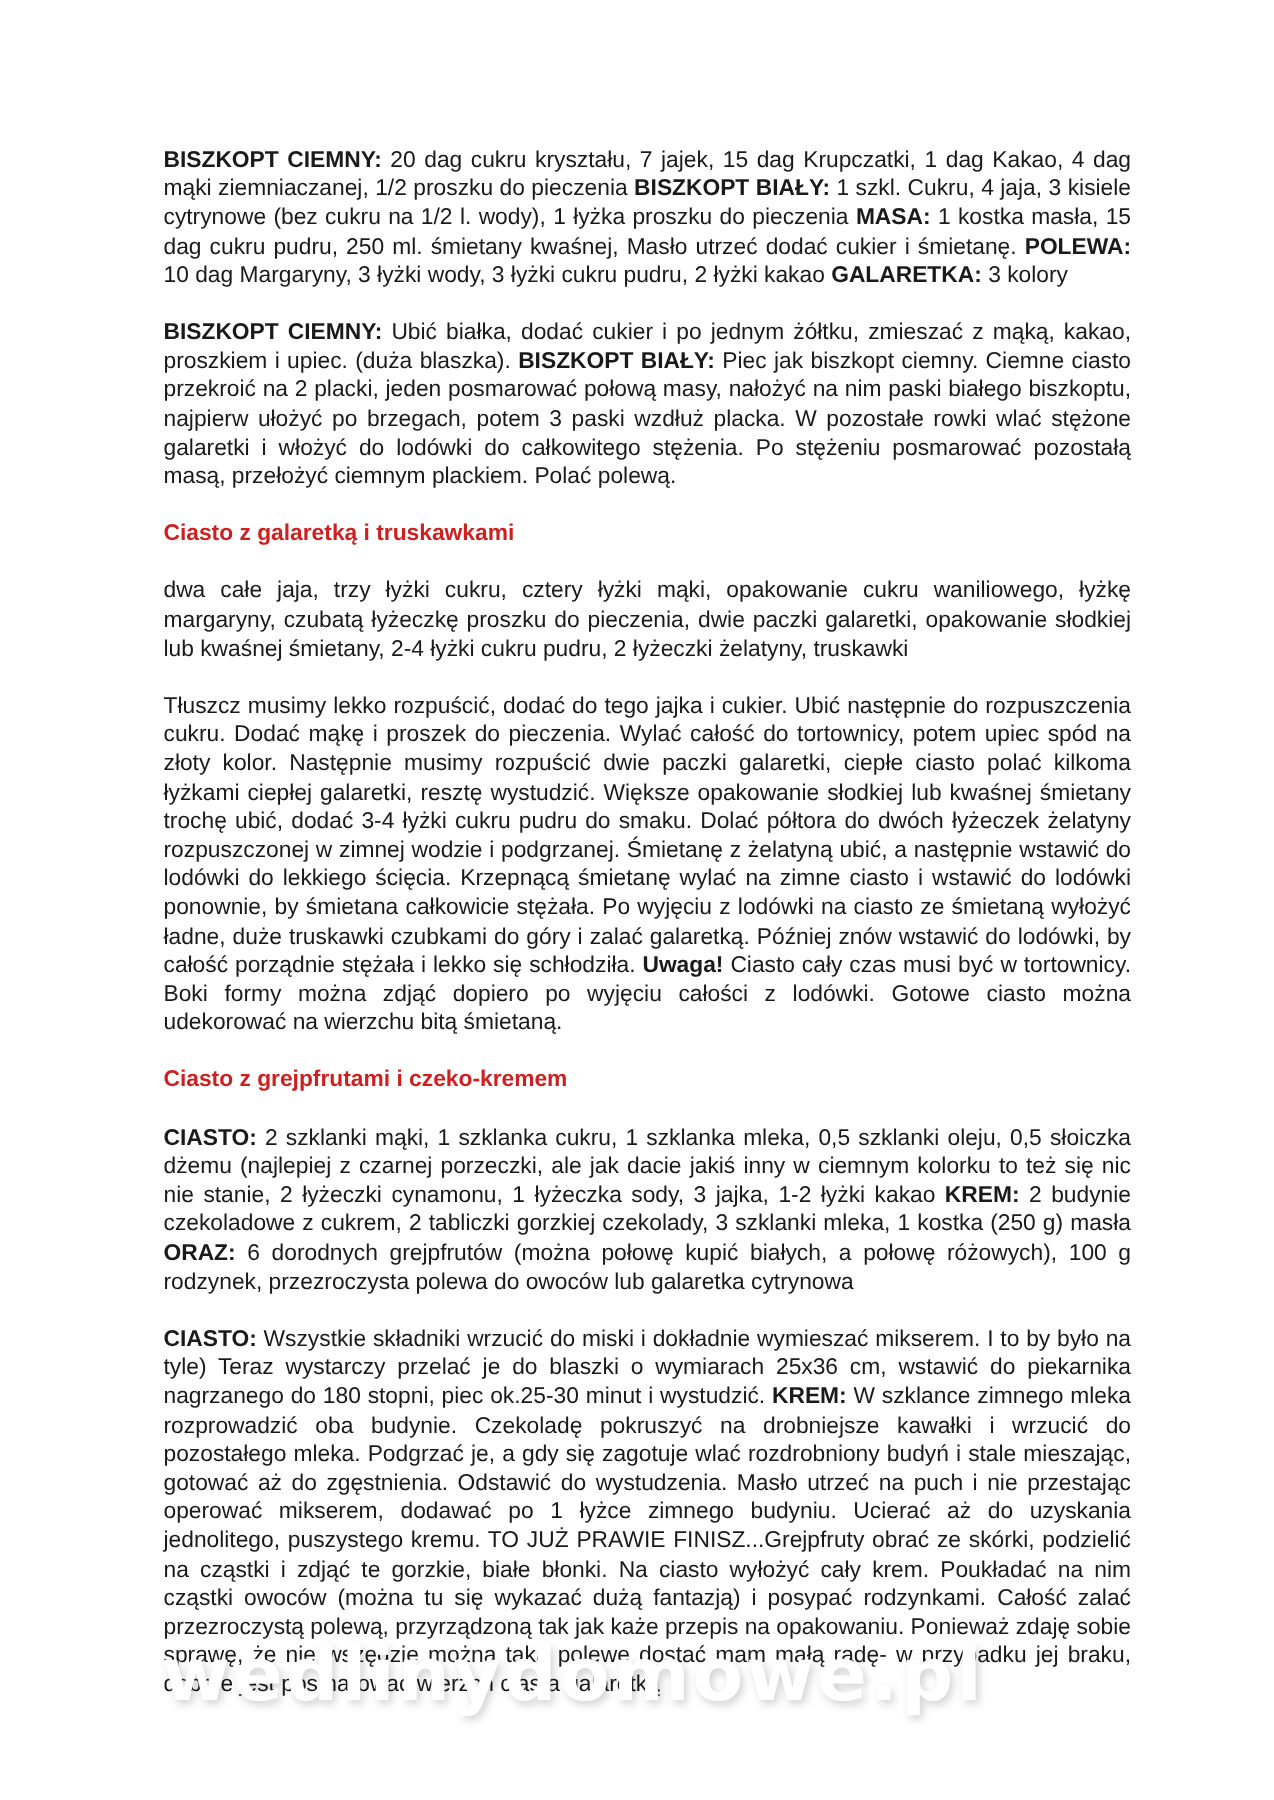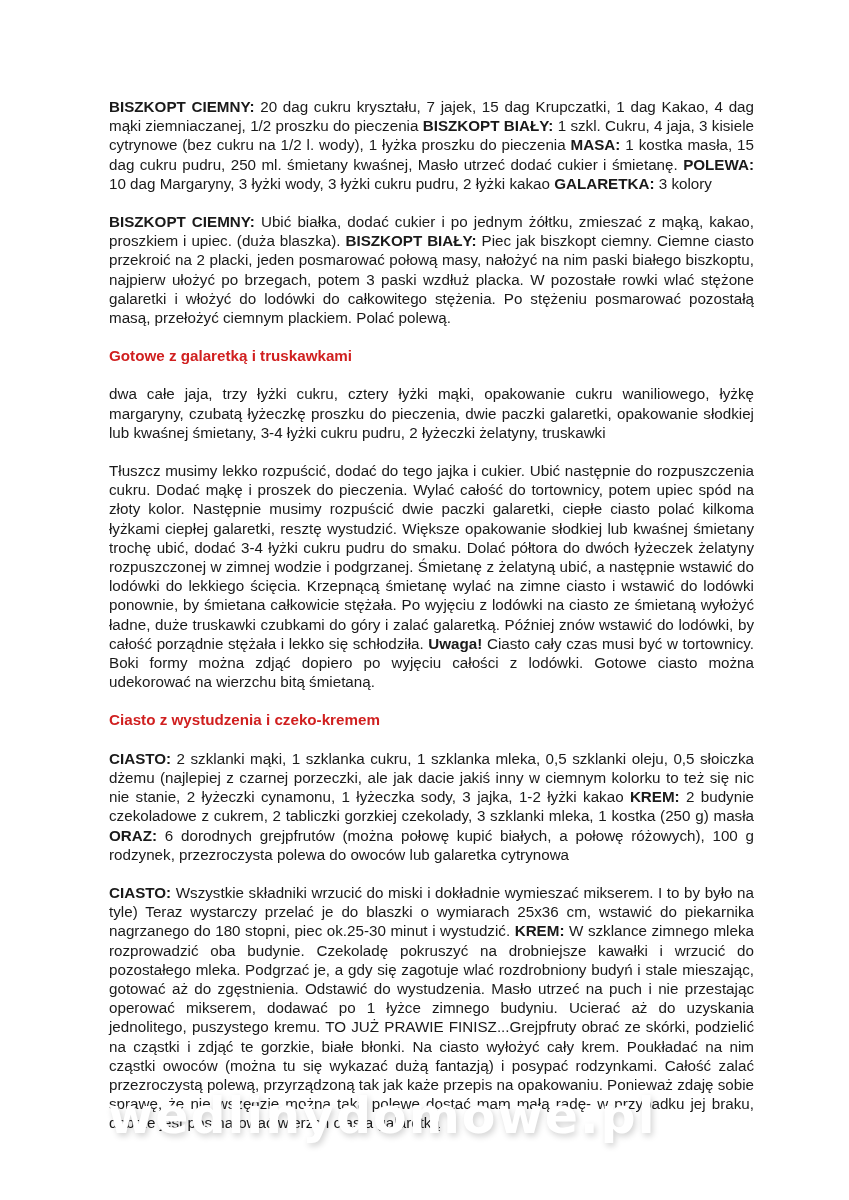--- a/index.html
+++ b/index.html
@@ -42,29 +42,29 @@
 <div class="page">
 
   <p class="para">
     <b>BISZKOPT CIEMNY:</b><span> 20 dag cukru kryształu, 7 jajek, 15 dag Krupczatki, 1 dag Kakao, 4 dag mąki ziemniaczanej, 1/2 proszku do pieczenia </span><b>BISZKOPT BIAŁY:</b><span> 1 szkl. Cukru, 4 jaja, 3 kisiele cytrynowe (bez cukru na 1/2 l. wody), 1 łyżka proszku do pieczenia </span><b>MASA:</b><span> 1 kostka masła, 15 dag cukru pudru, 250 ml. śmietany kwaśnej, Masło utrzeć dodać cukier i śmietanę. </span><b>POLEWA:</b><span> 10 dag Margaryny, 3 łyżki wody, 3 łyżki cukru pudru, 2 łyżki kakao </span><b>GALARETKA:</b><span> 3 kolory</span>
   </p>
 
   <p class="para">
     <b>BISZKOPT CIEMNY:</b><span> Ubić białka, dodać cukier i po jednym żółtku, zmieszać z mąką, kakao, proszkiem i upiec. (duża blaszka). </span><b>BISZKOPT BIAŁY:</b><span> Piec jak biszkopt ciemny. Ciemne ciasto przekroić na 2 placki, jeden posmarować połową masy, nałożyć na nim paski białego biszkoptu, najpierw ułożyć po brzegach, potem 3 paski wzdłuż placka. W pozostałe rowki wlać stężone galaretki i włożyć do lodówki do całkowitego stężenia. Po stężeniu posmarować pozostałą masą, przełożyć ciemnym plackiem. Polać polewą.</span>
   </p>
 
-  <h2 class="heading">Gotowe z galaretką i truskawkami</h2>
+  <h2 class="heading">Ciasto z galaretką i truskawkami</h2>
 
-  <p class="para">dwa całe jaja, trzy łyżki cukru, cztery łyżki mąki, opakowanie cukru waniliowego, łyżkę margaryny, czubatą łyżeczkę proszku do pieczenia, dwie paczki galaretki, opakowanie słodkiej lub kwaśnej śmietany, 3-4 łyżki cukru pudru, 2 łyżeczki żelatyny, truskawki</p>
+  <p class="para">dwa całe jaja, trzy łyżki cukru, cztery łyżki mąki, opakowanie cukru waniliowego, łyżkę margaryny, czubatą łyżeczkę proszku do pieczenia, dwie paczki galaretki, opakowanie słodkiej lub kwaśnej śmietany, 2-4 łyżki cukru pudru, 2 łyżeczki żelatyny, truskawki</p>
 
   <p class="para">
     <span>Tłuszcz musimy lekko rozpuścić, dodać do tego jajka i cukier. Ubić następnie do rozpuszczenia cukru. Dodać mąkę i proszek do pieczenia. Wylać całość do tortownicy, potem upiec spód na złoty kolor. Następnie musimy rozpuścić dwie paczki galaretki, ciepłe ciasto polać kilkoma łyżkami ciepłej galaretki, resztę wystudzić. Większe opakowanie słodkiej lub kwaśnej śmietany trochę ubić, dodać 3-4 łyżki cukru pudru do smaku. Dolać półtora do dwóch łyżeczek żelatyny rozpuszczonej w zimnej wodzie i podgrzanej. Śmietanę z żelatyną ubić, a następnie wstawić do lodówki do lekkiego ścięcia. Krzepnącą śmietanę wylać na zimne ciasto i wstawić do lodówki ponownie, by śmietana całkowicie stężała. Po wyjęciu z lodówki na ciasto ze śmietaną wyłożyć ładne, duże truskawki czubkami do góry i zalać galaretką. Później znów wstawić do lodówki, by całość porządnie stężała i lekko się schłodziła. </span><b>Uwaga!</b><span> Ciasto cały czas musi być w tortownicy. Boki formy można zdjąć dopiero po wyjęciu całości z lodówki. Gotowe ciasto można udekorować na wierzchu bitą śmietaną.</span>
   </p>
 
-  <h2 class="heading">Ciasto z wystudzenia i czeko-kremem</h2>
+  <h2 class="heading">Ciasto z grejpfrutami i czeko-kremem</h2>
 
   <p class="para">
     <b>CIASTO:</b><span> 2 szklanki mąki, 1 szklanka cukru, 1 szklanka mleka, 0,5 szklanki oleju, 0,5 słoiczka dżemu (najlepiej z czarnej porzeczki, ale jak dacie jakiś inny w ciemnym kolorku to też się nic nie stanie, 2 łyżeczki cynamonu, 1 łyżeczka sody, 3 jajka, 1-2 łyżki kakao </span><b>KREM:</b><span> 2 budynie czekoladowe z cukrem, 2 tabliczki gorzkiej czekolady, 3 szklanki mleka, 1 kostka (250 g) masła </span><b>ORAZ:</b><span> 6 dorodnych grejpfrutów (można połowę kupić białych, a połowę różowych), 100 g rodzynek, przezroczysta polewa do owoców lub galaretka cytrynowa</span>
   </p>
 
   <p class="para">
     <b>CIASTO:</b><span> Wszystkie składniki wrzucić do miski i dokładnie wymieszać mikserem. I to by było na tyle) Teraz wystarczy przelać je do blaszki o wymiarach 25x36 cm, wstawić do piekarnika nagrzanego do 180 stopni, piec ok.25-30 minut i wystudzić. </span><b>KREM:</b><span> W szklance zimnego mleka rozprowadzić oba budynie. Czekoladę pokruszyć na drobniejsze kawałki i wrzucić do pozostałego mleka. Podgrzać je, a gdy się zagotuje wlać rozdrobniony budyń i stale mieszając, gotować aż do zgęstnienia. Odstawić do wystudzenia. Masło utrzeć na puch i nie przestając operować mikserem, dodawać po 1 łyżce zimnego budyniu. Ucierać aż do uzyskania jednolitego, puszystego kremu. TO JUŻ PRAWIE FINISZ...Grejpfruty obrać ze skórki, podzielić na cząstki i zdjąć te gorzkie, białe błonki. Na ciasto wyłożyć cały krem. Poukładać na nim cząstki owoców (można tu się wykazać dużą fantazją) i posypać rodzynkami. Całość zalać przezroczystą polewą, przyrządzoną tak jak każe przepis na opakowaniu. Ponieważ zdaję sobie sprawę, że nie wszędzie można taką polewę dostać mam małą radę- w przypadku jej braku, dobrze jest posmarować wierzch ciasta galaretką</span>
   </p>
 
 </div>

